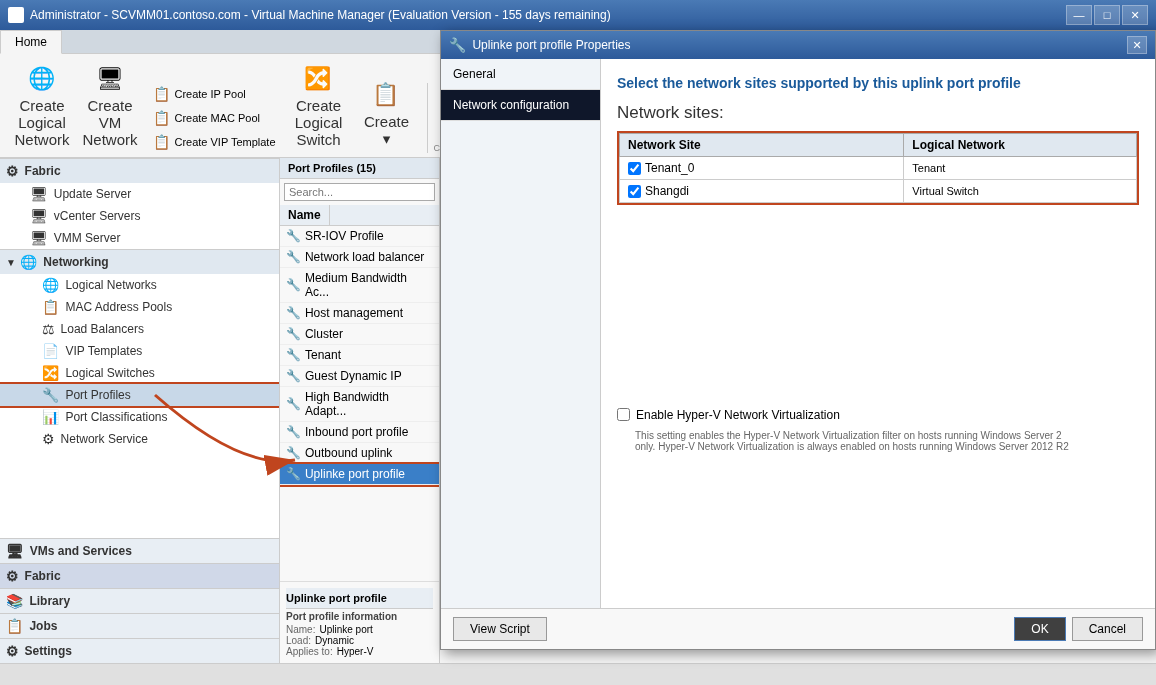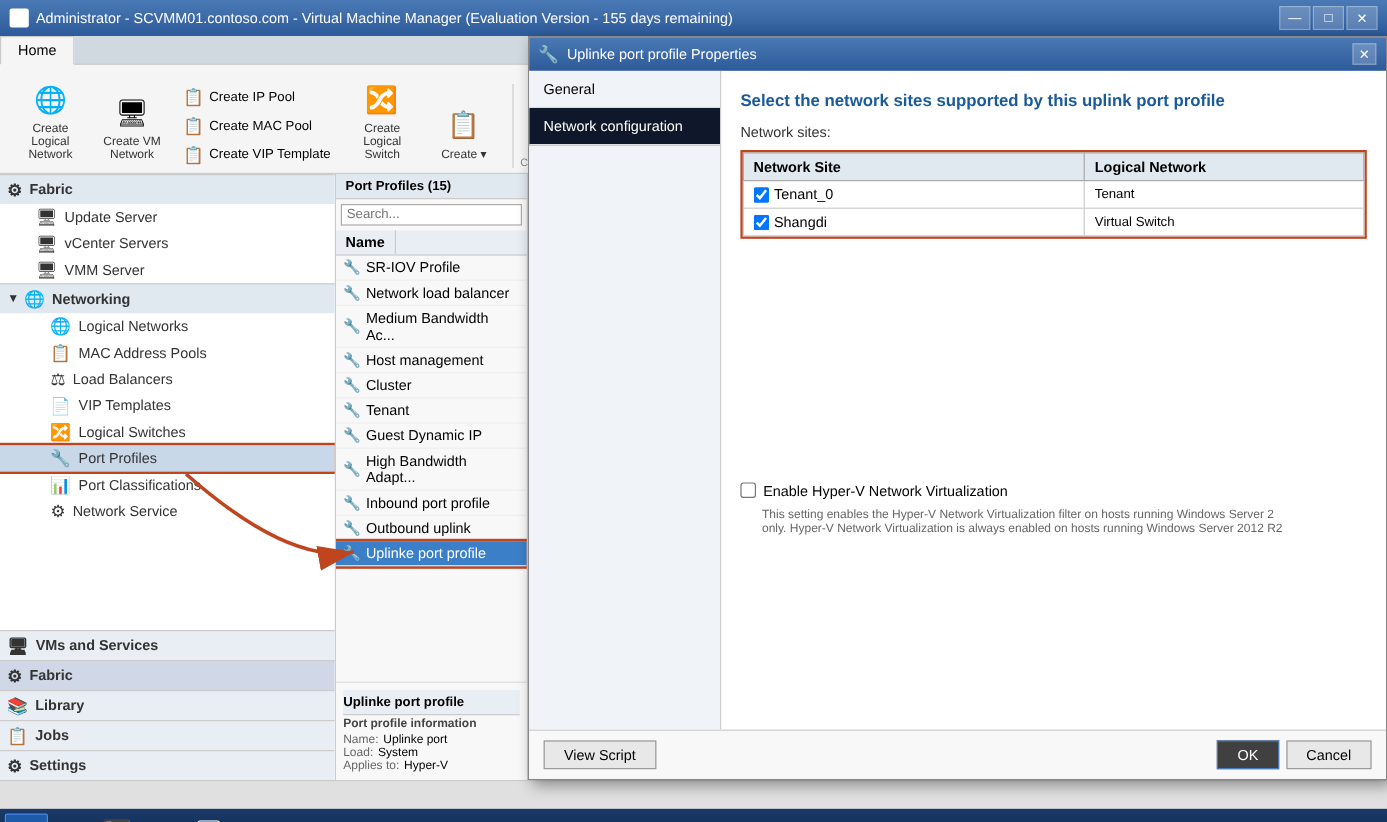--- a/index.html
+++ b/index.html
@@ -21,21 +21,21 @@
     .title-bar-btn { width: 26px; height: 20px; background: rgba(255,255,255,0.2); border: 1px solid rgba(255,255,255,0.3); color: white; cursor: pointer; display: flex; align-items: center; justify-content: center; font-size: 11px; }
 
     
     .ribbon { background: #f5f5f5; border-bottom: 1px solid #ccc; }
     .ribbon-tabs { display: flex; background: #e8e8e8; }
     .ribbon-tab { padding: 4px 14px; font-size: 12px; border: 1px solid transparent; cursor: pointer; }
     .ribbon-tab.active { background: #f5f5f5; border-color: #ccc; border-bottom-color: #f5f5f5; }
     .ribbon-content { display: flex; padding: 4px 8px; align-items: flex-end; min-height: 90px; }
     .ribbon-btn-large { display: flex; flex-direction: column; align-items: center; padding: 4px 6px; cursor: pointer; border: 1px solid transparent; width: 68px; }
     .ribbon-btn-large .icon { width: 32px; height: 32px; display: flex; align-items: center; justify-content: center; font-size: 22px; }
-    .ribbon-btn-large .label { font-size: 10px; text-align: center; color: #333; margin-top: 2px; }
+    .ribbon-btn-large .label { font-size: 15px; text-align: center; color: #333; margin-top: 2px; }
     .ribbon-btn-small-group { display: flex; flex-direction: column; gap: 2px; }
     .ribbon-btn-small { display: flex; align-items: center; gap: 4px; padding: 2px 4px; cursor: pointer; border: 1px solid transparent; }
     .ribbon-btn-small .icon { font-size: 14px; }
     .ribbon-btn-small .label { font-size: 11px; }
 
     
     .sidebar { width: 280px; background: white; border-right: 1px solid #ccc; display: flex; flex-direction: column; overflow: hidden; }
     .sidebar-section { }
     .sidebar-item { display: flex; align-items: center; padding: 3px 8px 3px 16px; cursor: pointer; color: #333; }
     .sidebar-item.highlighted { background: #d0e4f4; outline: 2px solid #c0451e; }
@@ -77,21 +77,21 @@
     .dialog-titlebar { background: linear-gradient(to bottom, #4a7ab5, #2d5a9a); color: white; height: 28px; display: flex; align-items: center; padding: 0 8px; }
     .dialog-titlebar-icon { margin-right: 6px; font-size: 14px; }
     .dialog-titlebar-text { flex: 1; font-size: 12px; }
     .dialog-titlebar-close { width: 20px; height: 18px; background: rgba(255,255,255,0.2); border: 1px solid rgba(255,255,255,0.3); color: white; cursor: pointer; display: flex; align-items: center; justify-content: center; font-size: 11px; }
     .dialog-content { display: flex; flex: 1; overflow: hidden; }
     .dialog-nav { width: 160px; background: #f0f4f8; border-right: 1px solid #ccc; }
     .dialog-nav-item { padding: 8px 12px; cursor: pointer; border-bottom: 1px solid #ddd; font-size: 12px; }
     .dialog-nav-item.active { background: #0f172a; color: white; }
     .dialog-main { flex: 1; padding: 16px; overflow-y: auto; }
     .dialog-heading { font-size: 14px; color: #1a5a9a; font-weight: bold; margin-bottom: 12px; }
-    .dialog-label { font-size: 12px; color: #333; margin-bottom: 8px; }
+    .dialog-label { font-size: 17px; color: #333; margin-bottom: 8px; }
     .network-sites-table { width: 100%; border-collapse: collapse; border: 1px solid #aaa; }
     .network-sites-table th { background: #e0e8f0; border: 1px solid #aaa; padding: 4px 8px; font-size: 11px; font-weight: bold; text-align: left; }
     .network-sites-table td { border: 1px solid #ccc; padding: 4px 8px; font-size: 11px; }
     .checkbox-cell { display: flex; align-items: center; gap: 4px; }
     .checkbox-cell input { margin: 0; }
     .hyper-v-section { margin-top: 8px; }
     .hyper-v-checkbox { display: flex; align-items: flex-start; gap: 6px; margin-bottom: 8px; }
     .hyper-v-text { font-size: 11px; color: #333; }
     .activate-windows { font-size: 12px; color: #999; margin-top: 8px; }
     .dialog-action-bar { display: flex; justify-content: flex-end; gap: 6px; padding: 8px 12px; border-top: 1px solid #ccc; background: #f8f8f8; }
@@ -311,21 +311,21 @@
       </div>
       <div class="detail-footer">
         <div class="detail-title" style="font-weight:bold;padding:4px 0;font-size:11px;">Uplinke port profile</div>
         <div class="detail-content" style="font-weight:bold;font-size:10px;color:#444;padding:2px 0;">Port profile information</div>
         <div style="display:flex;gap:4px;">
           <span style="color:#666;font-size:10px;">Name:</span>
           <span style="font-size:10px;">Uplinke port</span>
         </div>
         <div style="display:flex;gap:4px;">
           <span style="color:#666;font-size:10px;">Load:</span>
-          <span style="font-size:10px;">System</span>
+          <span style="font-size:10px;">Dynamic</span>
         </div>
         <div style="display:flex;gap:4px;">
           <span style="color:#666;font-size:10px;">Applies to:</span>
           <span style="font-size:10px;">Hyper-V</span>
         </div>
       </div>
     </div>
 
     <div style="flex:1;background:#f5f5f5;"></div>
   </div>

